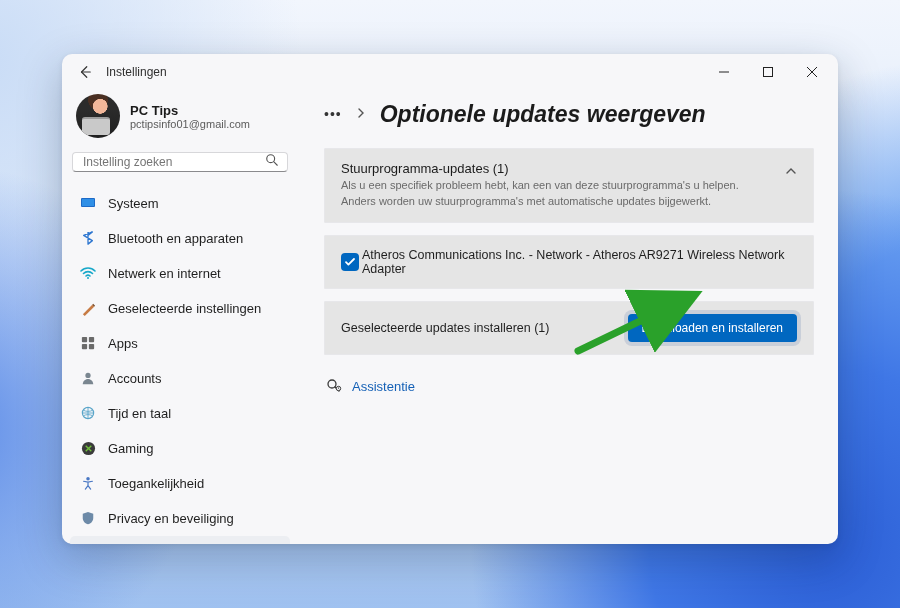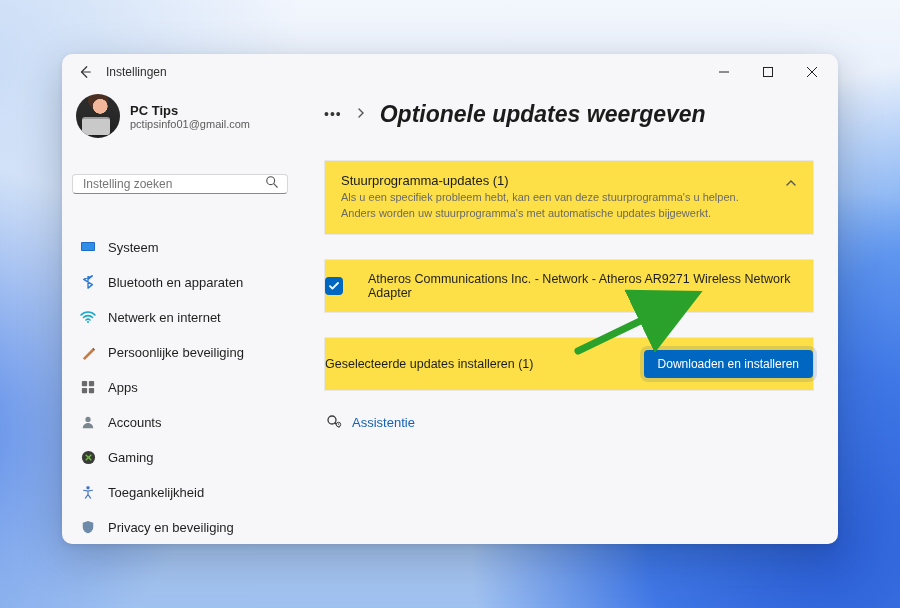--- a/index.html
+++ b/index.html
@@ -71,21 +71,20 @@
     min-height: 0;
   }
 
   
   .sidebar {
     width: 236px;
     padding: 0 8px 8px 8px;
     box-sizing: border-box;
     display: flex;
     flex-direction: column;
-    gap: 22px;
   }
 
   .profile {
     display: flex;
     align-items: center;
     gap: 10px;
     padding: 4px 6px 14px 6px;
   }
   .avatar {
     width: 44px;
@@ -187,30 +186,30 @@
   .crumbs .dots { color: #353535; font-size: 14px; letter-spacing: 1px; }
   .crumbs .gt { color: #555; font-size: 12px; }
   .page-title {
     font-size: 23px;
     font-weight: 600;
     color: #1b1b1b;
     font-style: italic;
   }
 
   .card {
-    background: #fde047;
+    background: #e5e5e5;
     border: 1px solid #e7e7ea;
     border-radius: 1px;
-    margin-top: 24px;
+    margin-top: 12px;
   }
   .card.row {
     display: flex;
     align-items: center;
-    padding: 12px 0;
-    gap: 25px;
+    padding: 12px 16px;
+    gap: 3px;
   }
 
   .driver-head {
     display: flex;
     align-items: flex-start;
     padding: 12px 16px;
   }
   .driver-head .txt { flex: 1; }
   .driver-head .title { font-size: 13px; color: #1b1b1b; }
   .driver-head .sub { font-size: 11px; color: #6a6a6a; line-height: 1.45; margin-top: 2px; max-width: 420px; }
@@ -339,41 +338,50 @@
             </span>
           <span>Netwerk en internet</span>
         </div>
         <div class="nav-item">
           <span class="nicon">
               <svg width="15" height="15" viewBox="0 0 16 16">
                 <path d="M2 14 12 4l2 2L4 16z" fill="#c77b44"></path>
                 <path d="M12 4l2 2 1-1-2-2z" fill="#7a4e2a"></path>
               </svg>
             </span>
-          <span>Persoonlijke beveiliging</span>
+          <span>Geselecteerde instellingen</span>
         </div>
         <div class="nav-item">
           <span class="nicon">
               <svg width="14" height="14" viewBox="0 0 16 16">
                 <rect x="1" y="1" width="6" height="6" rx="1" fill="#6a6a6a"></rect>
                 <rect x="9" y="1" width="6" height="6" rx="1" fill="#6a6a6a"></rect>
                 <rect x="1" y="9" width="6" height="6" rx="1" fill="#6a6a6a"></rect>
                 <rect x="9" y="9" width="6" height="6" rx="1" fill="#6a6a6a"></rect>
               </svg>
             </span>
           <span>Apps</span>
         </div>
         <div class="nav-item">
           <span class="nicon">
               <svg width="14" height="14" viewBox="0 0 16 16">
                 <circle cx="8" cy="5" r="3" fill="#7a8690"></circle>
                 <path d="M2 15c0-3.3 2.7-6 6-6s6 2.7 6 6" fill="#7a8690"></path>
               </svg>
             </span>
           <span>Accounts</span>
+        </div>
+        <div class="nav-item">
+          <span class="nicon">
+              <svg width="14" height="14" viewBox="0 0 16 16">
+                <circle cx="8" cy="8" r="6.4" stroke="#5aa5c9" stroke-width="1.4" fill="none"></circle>
+                <path d="M8 2v12M2 8h12M3 5c3 1.5 7 1.5 10 0M3 11c3-1.5 7-1.5 10 0" stroke="#5aa5c9" stroke-width="1" fill="none"></path>
+              </svg>
+            </span>
+          <span>Tijd en taal</span>
         </div>
         <div class="nav-item">
           <span class="nicon">
               <svg width="15" height="15" viewBox="0 0 16 16">
                 <circle cx="8" cy="8" r="7" fill="#3a3a3a"></circle>
                 <path d="M5 5l3 3 3-3M5 11l3-3 3 3" stroke="#6fbf3a" stroke-width="1.4" fill="none"></path>
               </svg>
             </span>
           <span>Gaming</span>
         </div>

